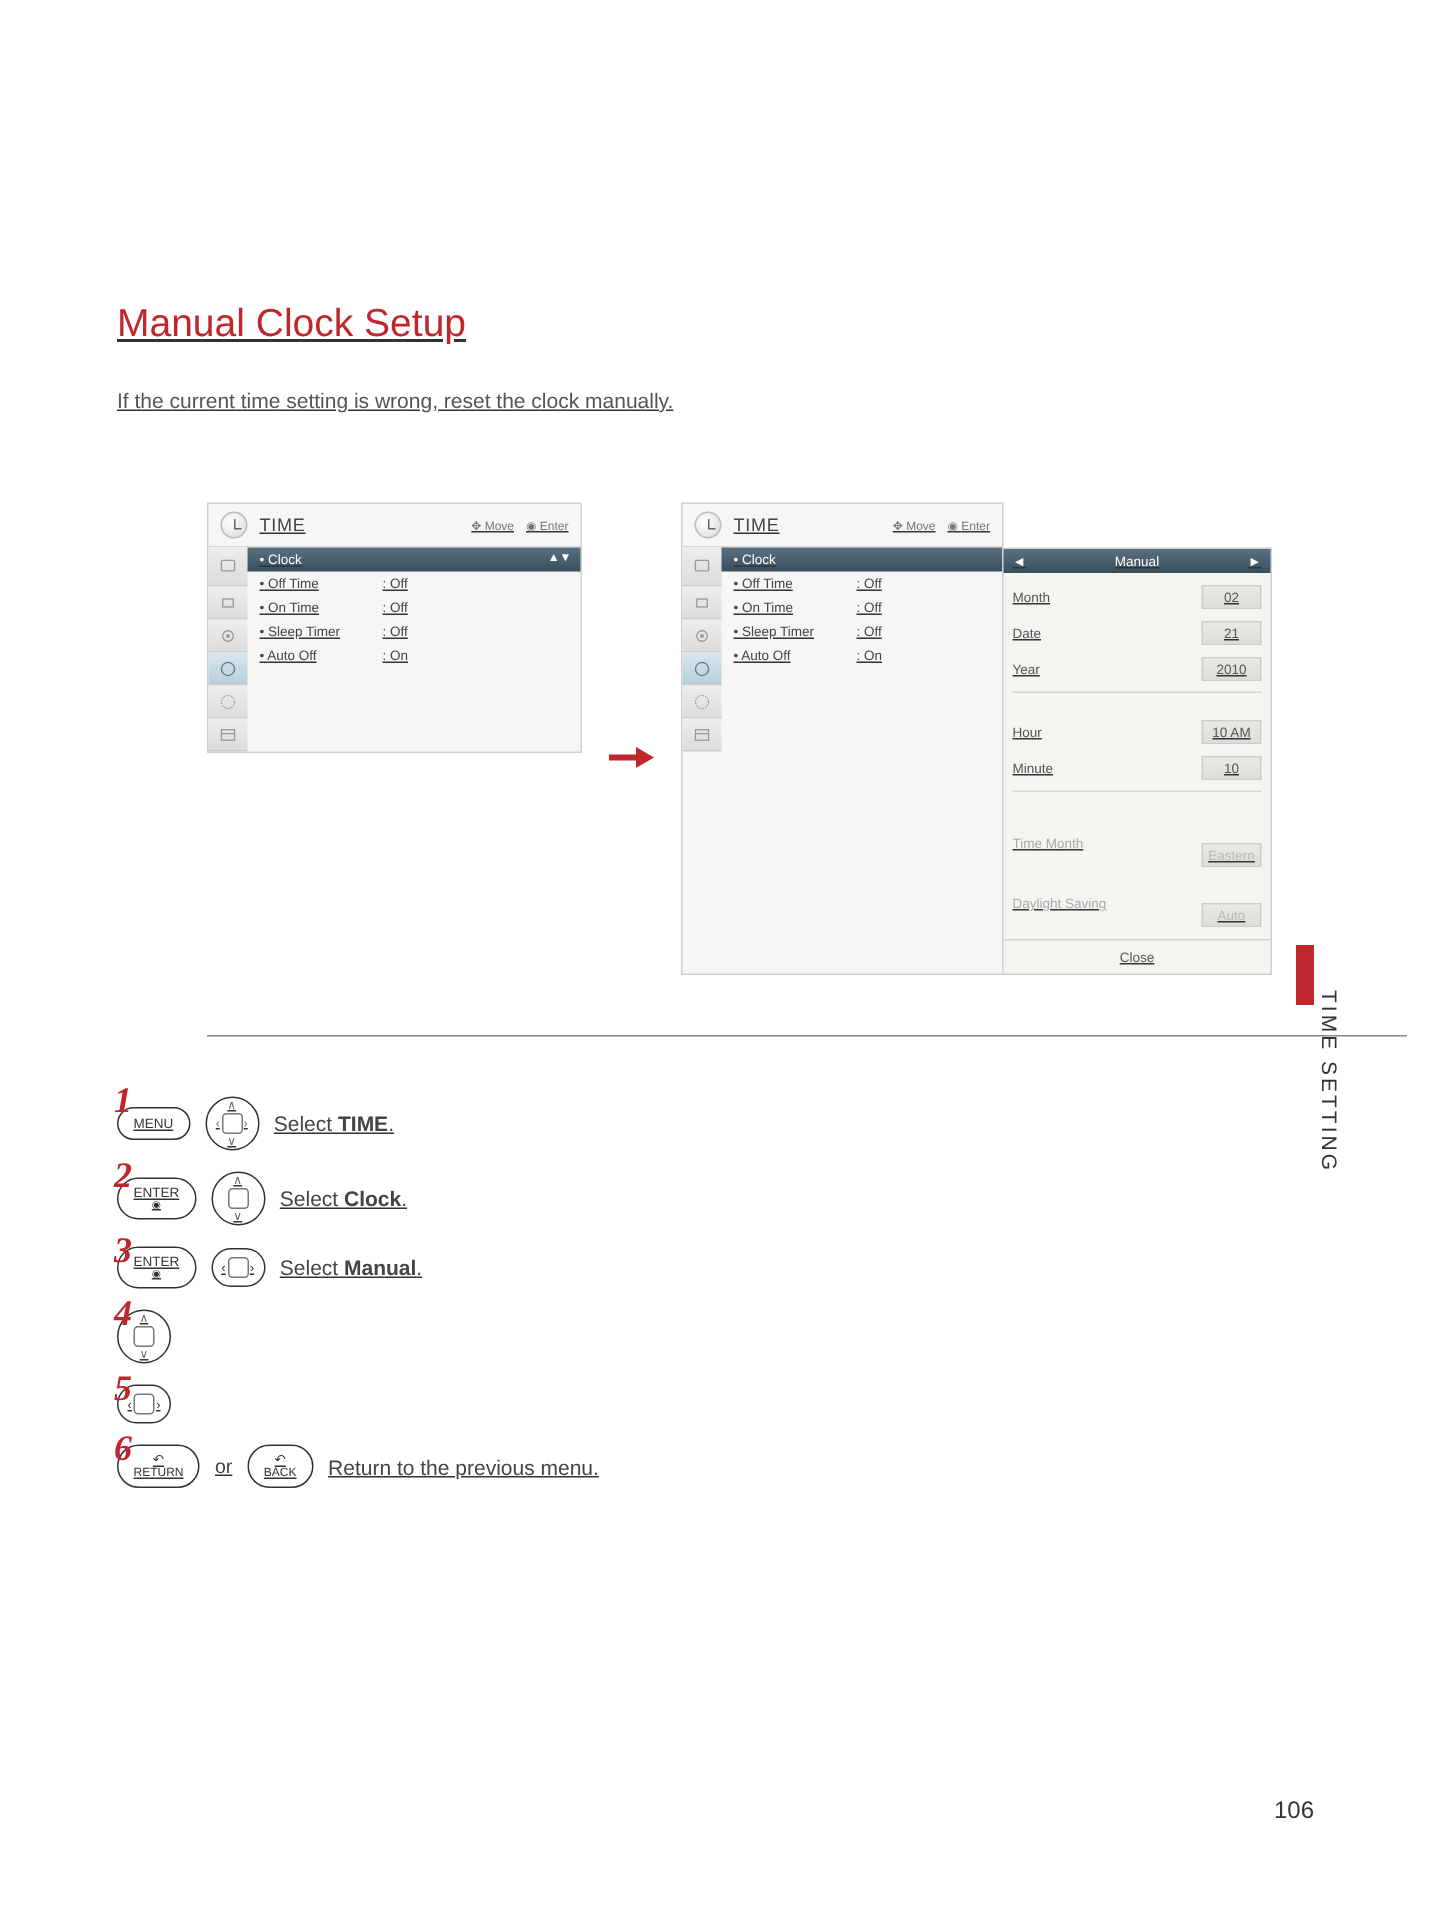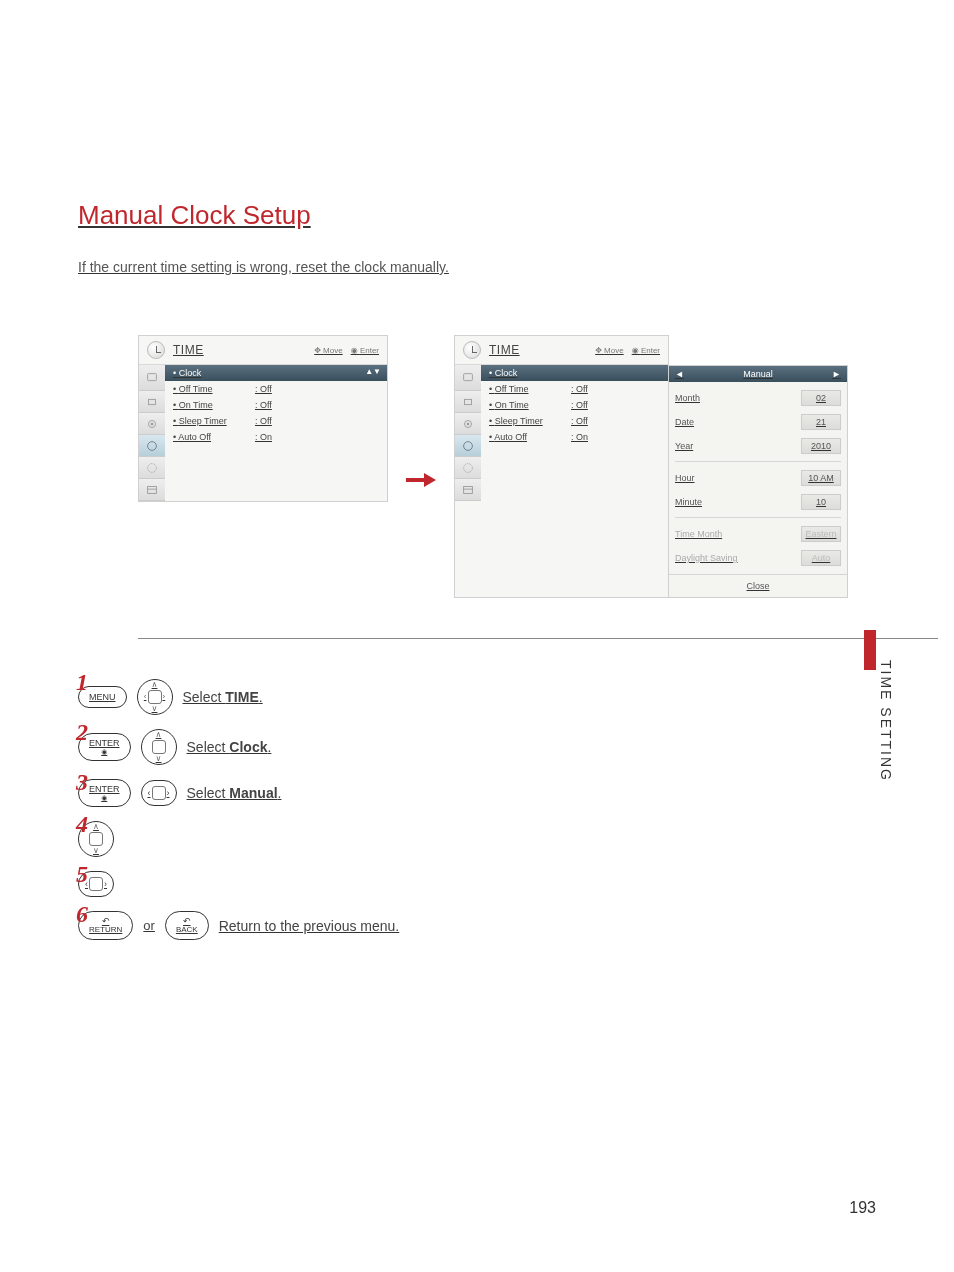--- a/index.html
+++ b/index.html
@@ -121,31 +121,31 @@
     background: linear-gradient(#5a7080,#3a4f5c);
     color:#fff;
     padding:3px 6px;
     display:flex; justify-content:space-between; align-items:center;
   }
   .popup-body { padding: 4px 6px; }
   .popup-row {
     display:flex; justify-content:space-between; align-items:center;
     padding:4px 0;
   }
-  .popup-row.div { border-top:1px solid #d5d5d5; margin-top:3px; padding-top:8px;}
+  .popup-row.div { border-top:1px solid #d5d5d5; margin-top:3px; padding-top:18px;}
   .popup-row .box {
     background: linear-gradient(#e9e9e6,#dcdcd8);
     border:1px solid #ccc;
     padding:2px 0;
     width:40px;
     text-align:center;
     font-size:9px;
   }
   .popup-row.disabled { color:#aaa; }
-  .popup-row.disabled .box { color:#bbb; }
+  .popup-row.disabled .box { color:#bbb;margin-top:16px; }
   .popup-close {
     border-top:1px solid #d5d5d5;
     text-align:center;
     padding:6px;
     color:#555;
   }
 
   
   .steps { margin-top: 40px; }
   .step {
@@ -505,14 +505,14 @@
           <span style="font-size:8px">BACK</span>
         </div>
       <div class="stext">Return to the previous menu.</div>
     </div>
 
 
   </div>
 
   <div class="redtab"></div>
   <div class="sidetab">TIME SETTING</div>
-  <div class="pagenum">193</div>
+  <div class="pagenum">106</div>
 </div>
 
 </body></html>

